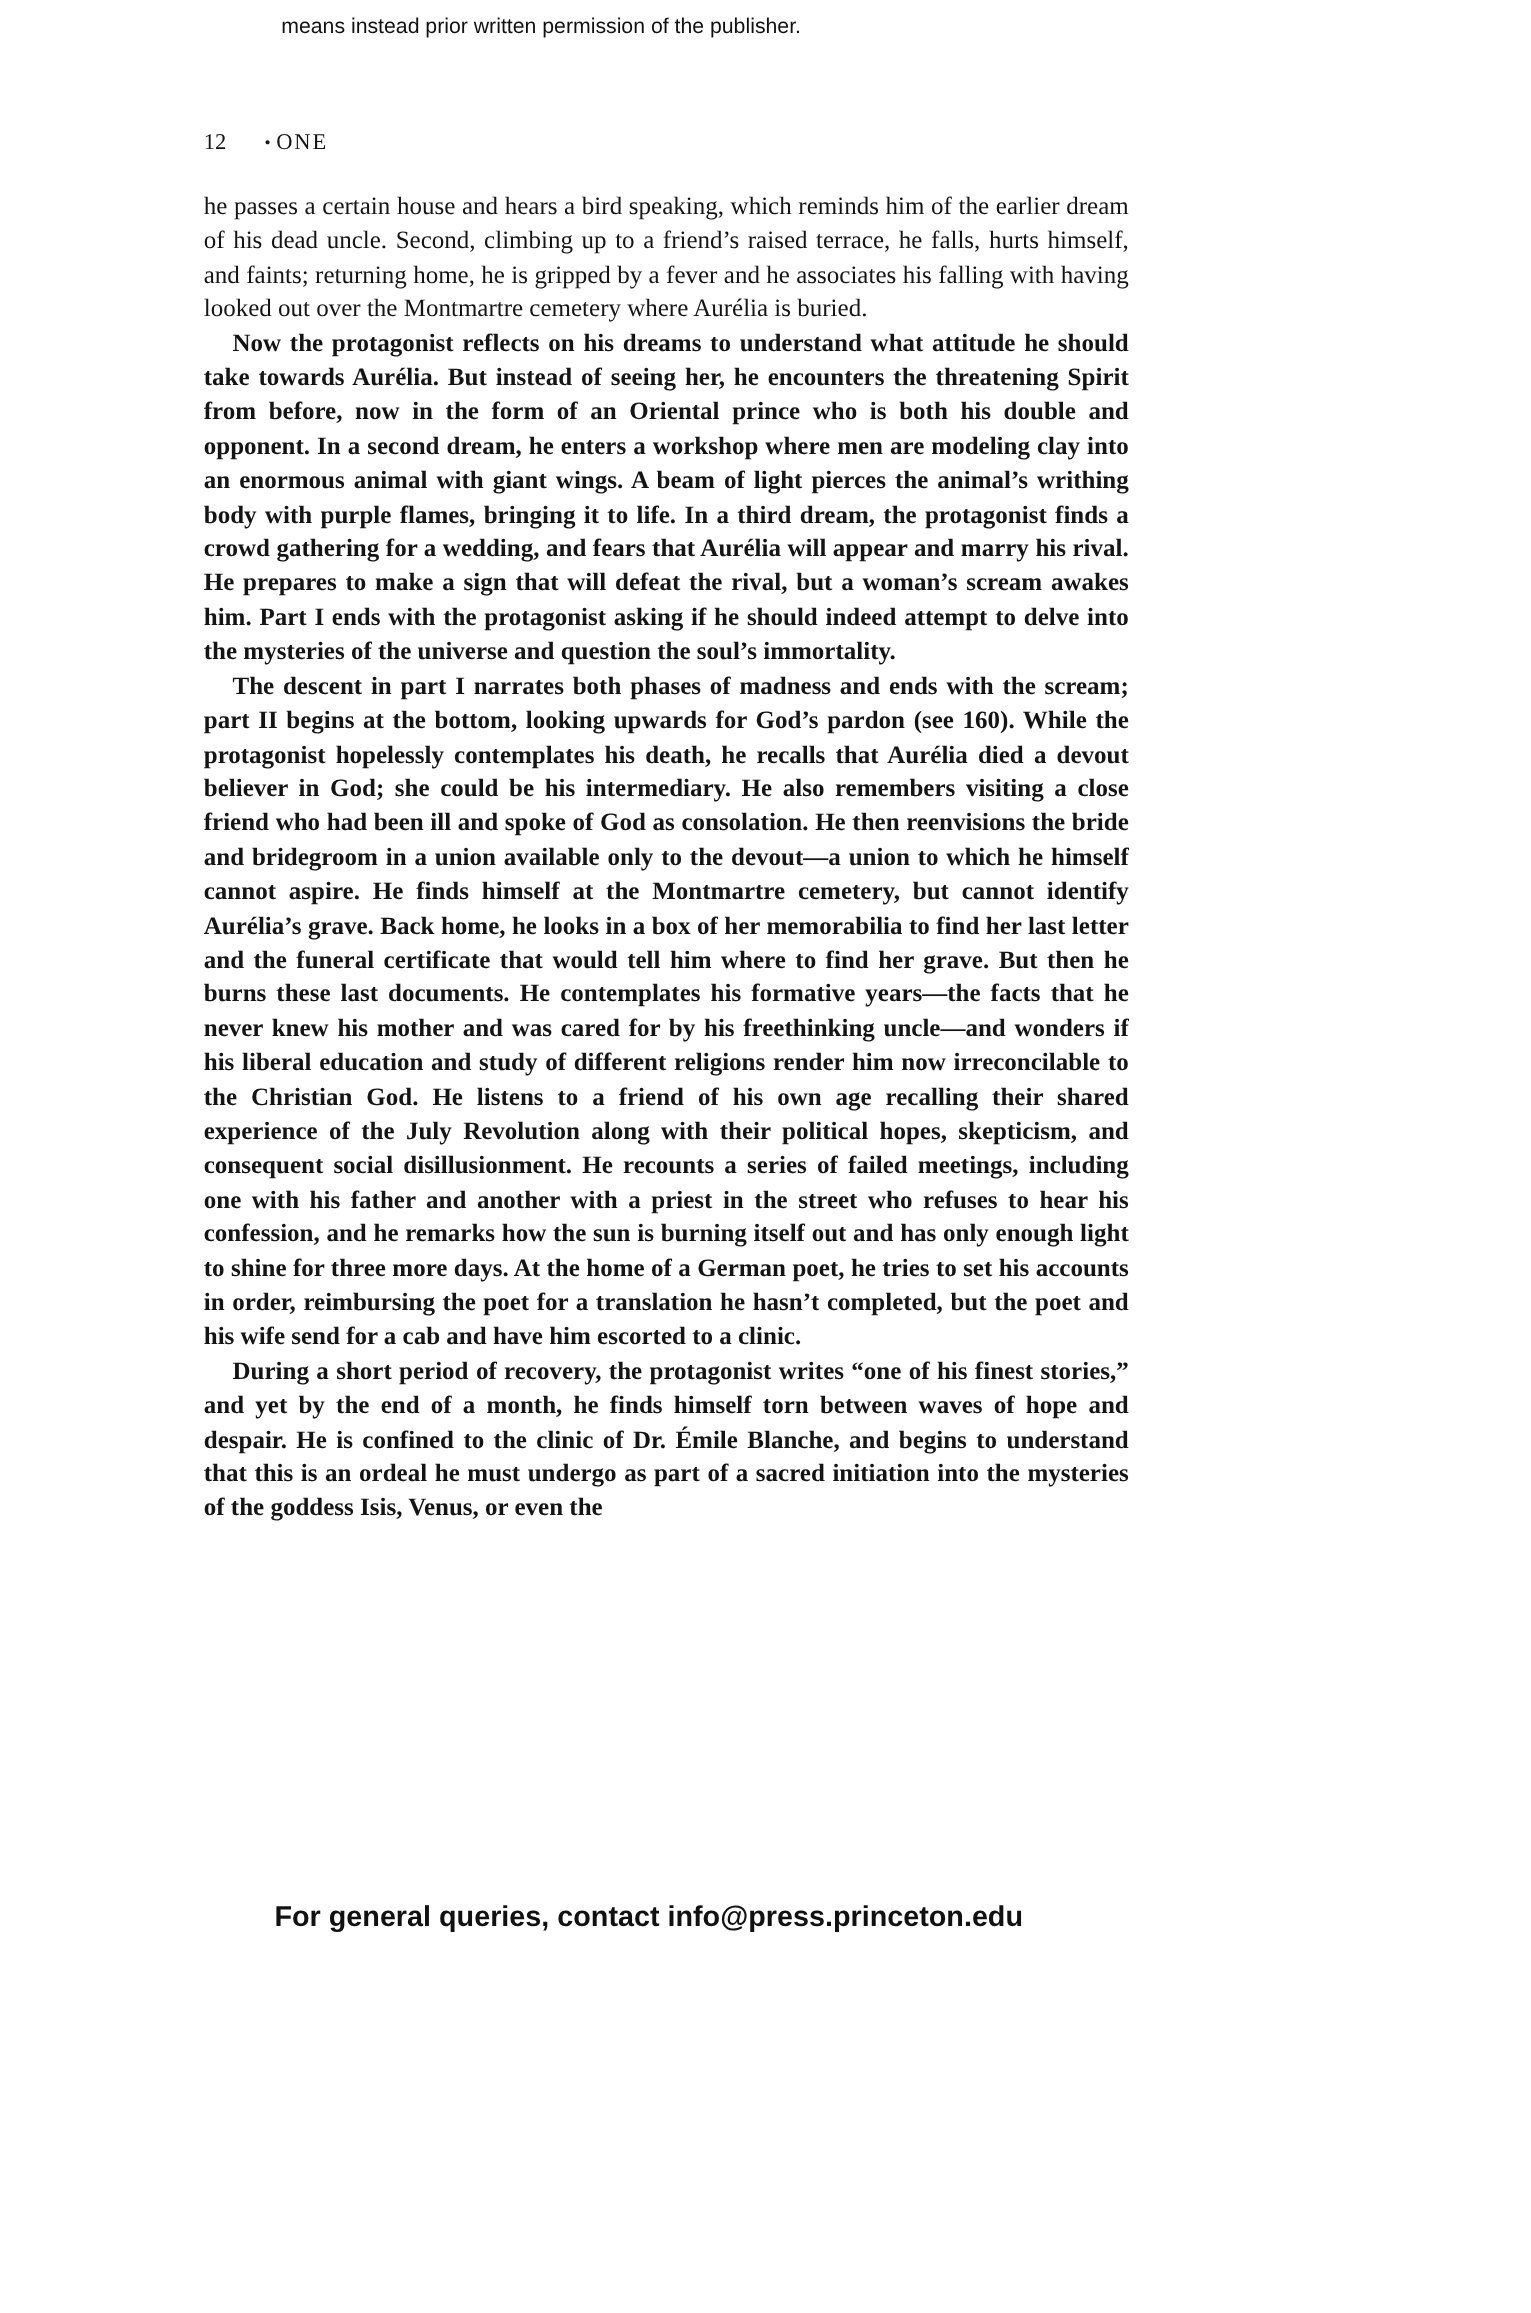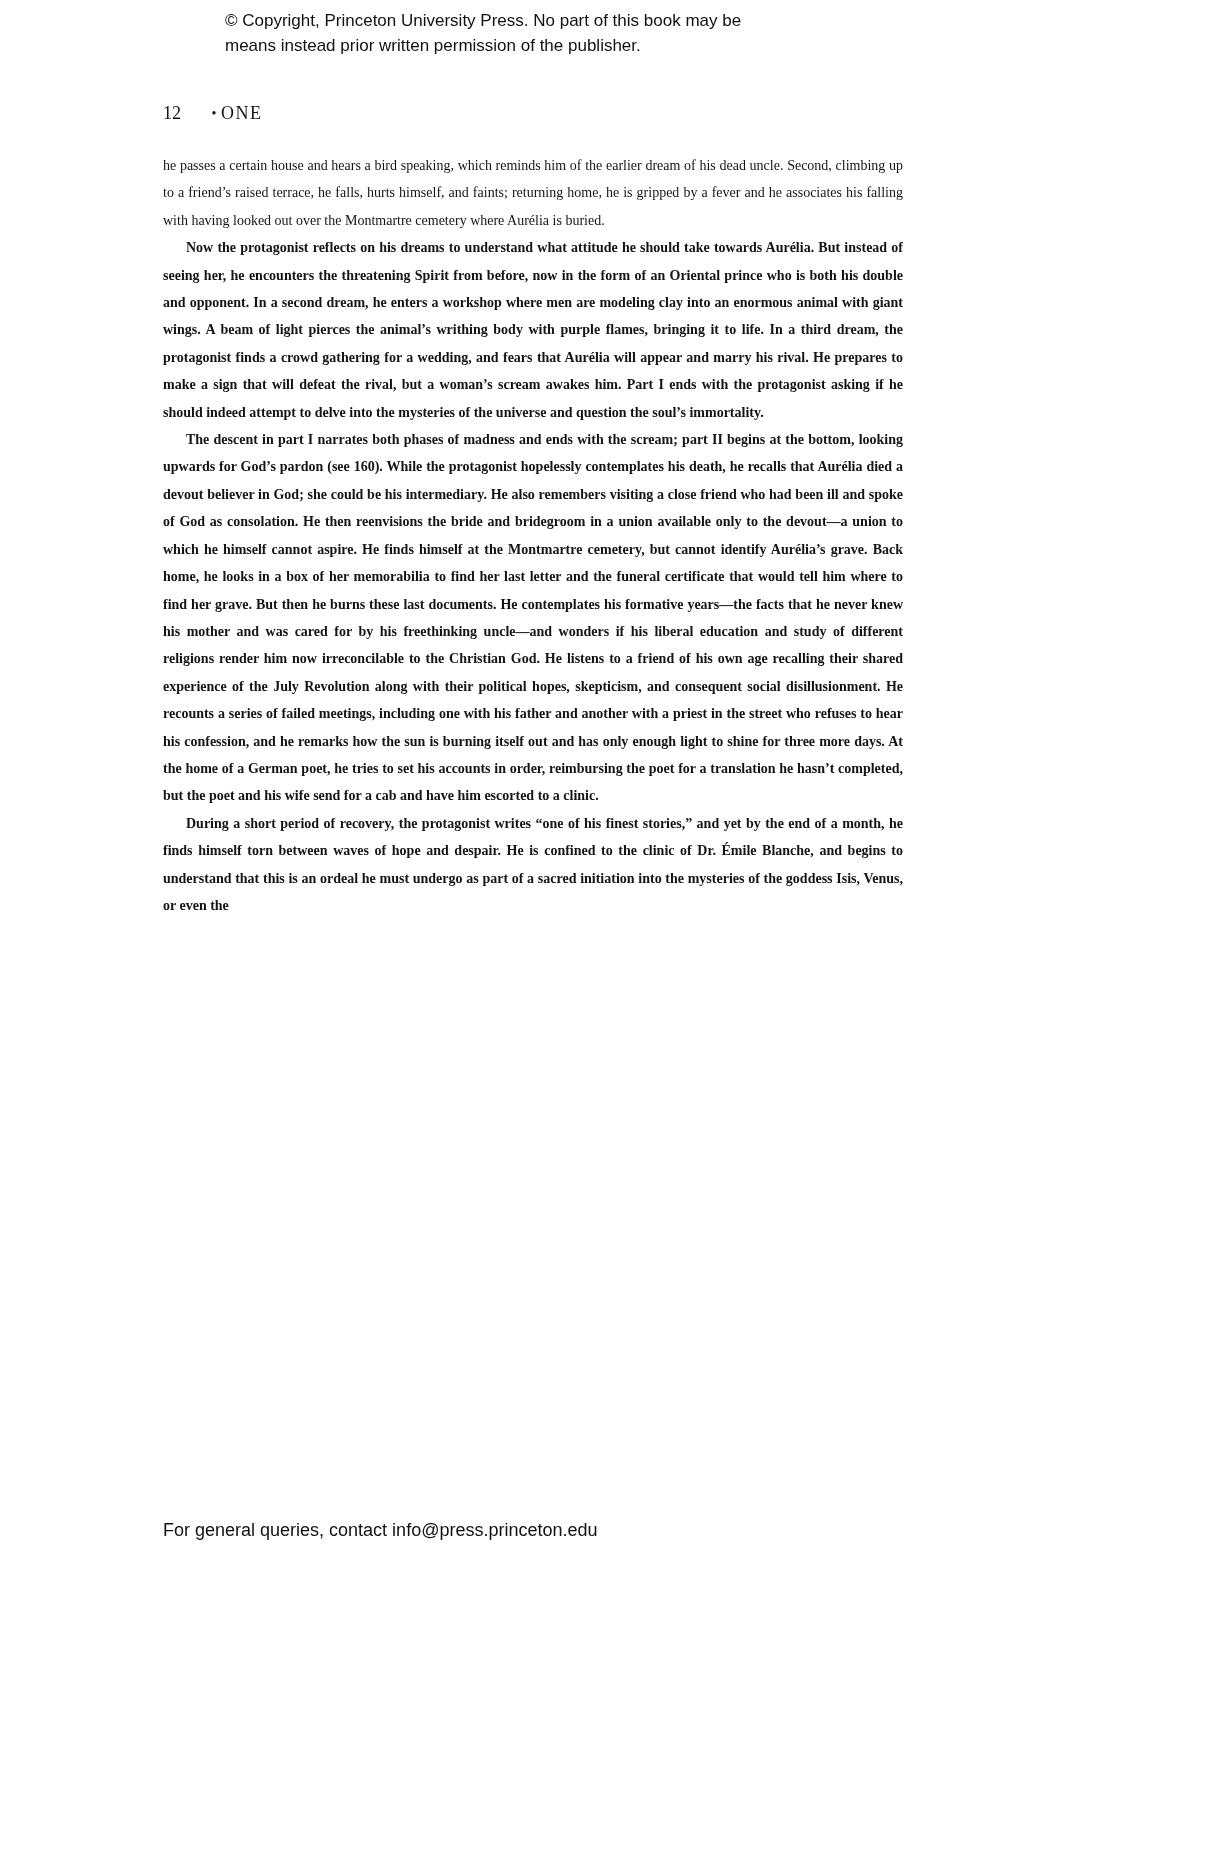--- a/index.html
+++ b/index.html
@@ -45,50 +45,51 @@
   .running-head .chapter {
     display: inline-block;
     letter-spacing: 1.5px;
   }
   .body-text {
     position: absolute;
     left: 163px;
     top: 152px;
     width: 740px;
     font-family: "Liberation Serif", "DejaVu Serif", serif;
-    font-size: 14px;
+    font-size: 20px;
     line-height: 27.4px;
     text-align: justify;
     color: #141414;
   }
   .body-text p {
     margin: 0;
     padding: 0;
   }
   .body-text p.indent {
     text-indent: 23px;
     font-weight: bold;
   }
   .page-footer {
     position: absolute;
     left: 163px;
     top: 1520px;
     width: 712px;
+    text-align: center;
     font-family: "Liberation Sans", "DejaVu Sans", sans-serif;
-    font-size: 18px;
+    font-size: 23px;
     color: #111111;
+    font-weight: bold;
   }
 </style>
 </head>
 <body>
 
 <div class="page">
 
   <div class="copyright">
-    <div>© Copyright, Princeton University Press. No part of this book may be</div>
     <div>means instead prior written permission of the publisher.</div>
   </div>
 
   <div class="running-head">
     <span class="pagenum">12</span>
     <span class="bullet">•</span>
     <span class="chapter">ONE</span>
   </div>
 
   <div class="body-text" id="paragraphs">

